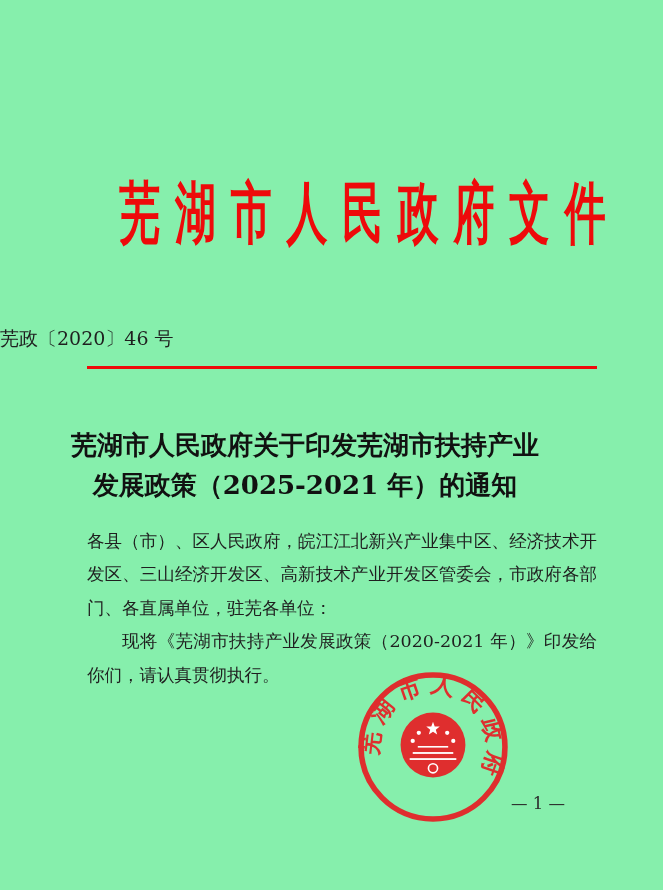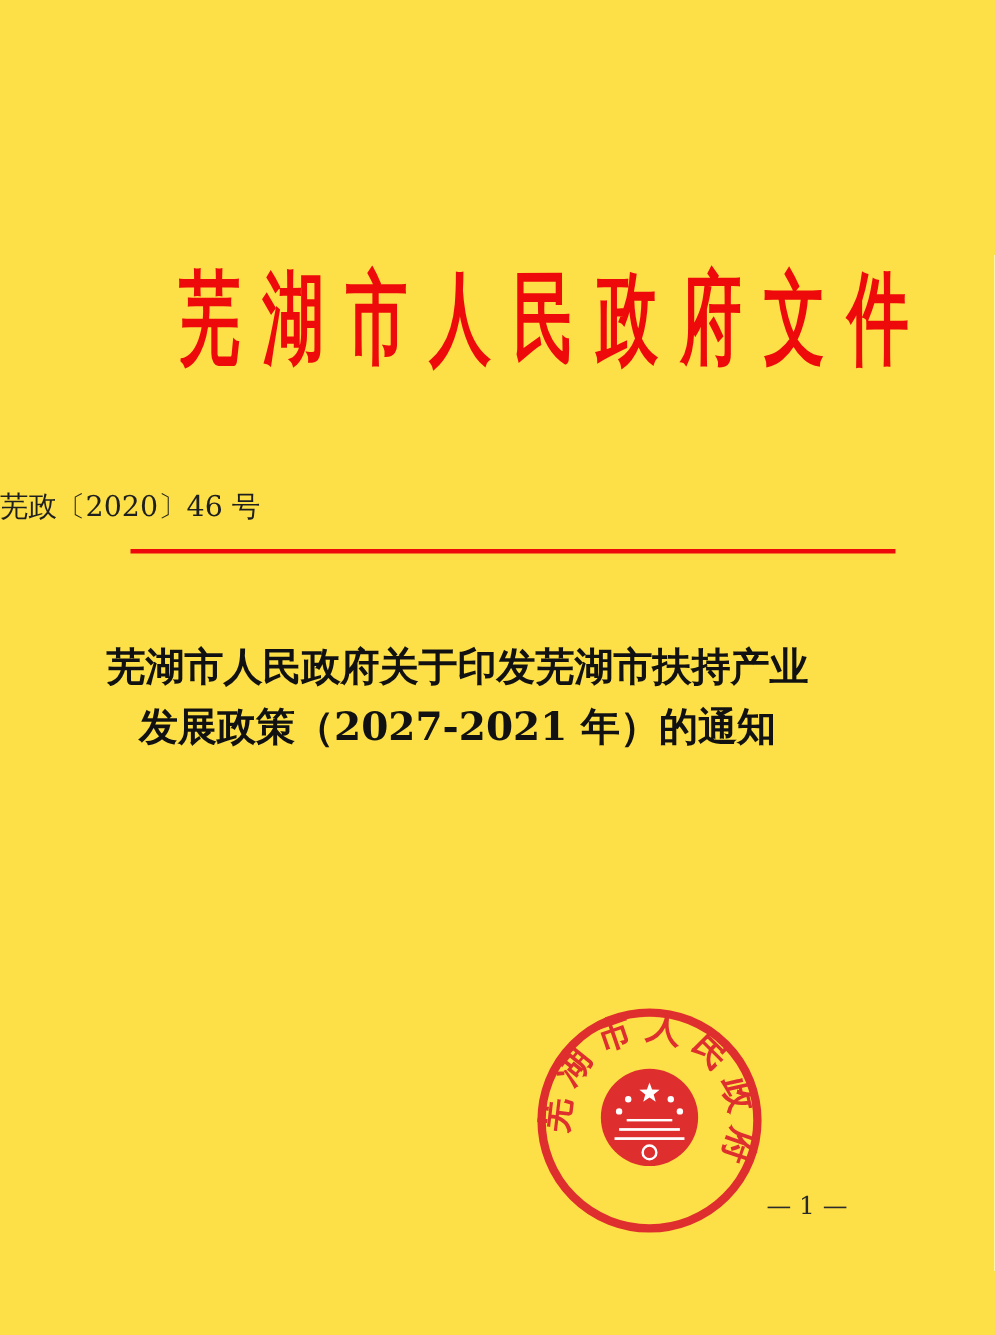--- a/index.html
+++ b/index.html
@@ -5,21 +5,21 @@
   :root{
     --header-red:#ee0a0a;
     --divider-red:#ee0a0a;
     --seal-red:#df2e2e;
     --text-black:#1f1f1f;
   }
   html,body{margin:0;padding:0;background:#ffffff;}
   .page{
     position:relative;
     width:663px;height:890px;
-    background:#fde047;
+    background:#86efac;
     overflow:hidden;
     font-family:"DejaVu Serif","Liberation Serif",serif;
     color:var(--text-black);
   }
   .header-title{
     position:absolute;
     top:176px;left:0;width:663px;
     text-align:center;
     white-space:nowrap;
     font-size:64px;
@@ -92,23 +92,27 @@
 <div class="page">
 
   <div class="header-title">芜湖市人民政府文件</div>
 
   <div class="doc-number">芜政〔2020〕46 号</div>
 
   <div class="red-line"></div>
 
   <div class="doc-title">
     <div>芜湖市人民政府关于印发芜湖市扶持产业</div>
-    <div>发展政策（2027-2021 年）的通知</div>
+    <div>发展政策（2025-2021 年）的通知</div>
   </div>
 
+  <div class="body-text">
+    <p>各县（市）、区人民政府，皖江江北新兴产业集中区、经济技术开发区、三山经济开发区、高新技术产业开发区管委会，市政府各部门、各直属单位，驻芜各单位：</p>
+    <p class="indent">现将《芜湖市扶持产业发展政策（2020-2021 年）》印发给你们，请认真贯彻执行。</p>
+  </div>
 
   <svg class="seal" viewBox="0 0 150 150" aria-hidden="true">
 
     <circle cx="75" cy="75" r="71" fill="none" stroke="#df2e2e" stroke-width="5.5"></circle>
 
     <defs>
       <path id="sealTextArc" d="M 24.4,93.4 A 53.8,53.8 0 1 1 125.6,93.4" fill="none"></path>
     </defs>
     <text font-size="23" font-weight="bold" fill="#df2e2e" letter-spacing="7" font-family="'DejaVu Serif','Liberation Serif',serif">
       <textPath href="#sealTextArc" startOffset="10">芜湖市人民政府</textPath>

